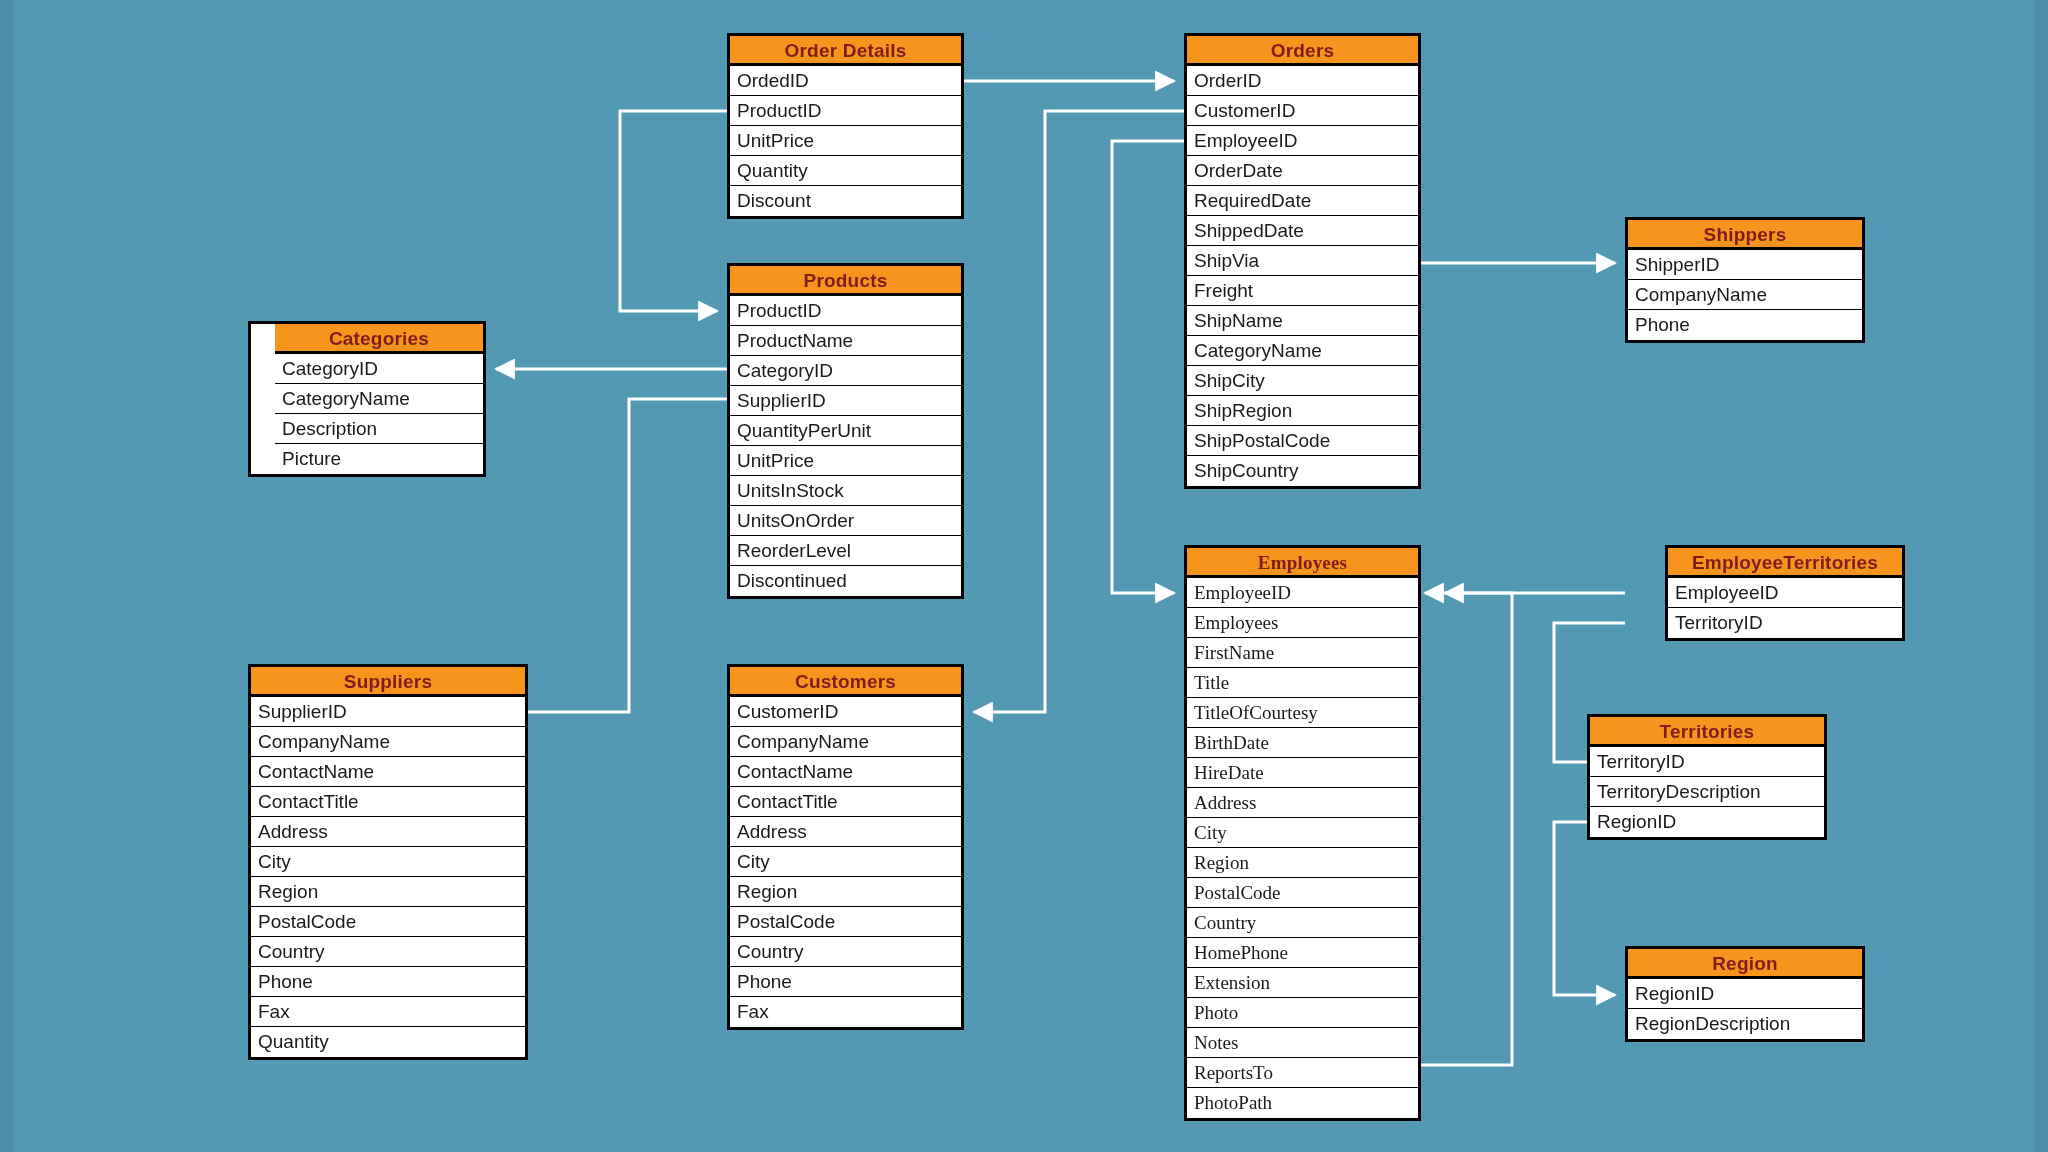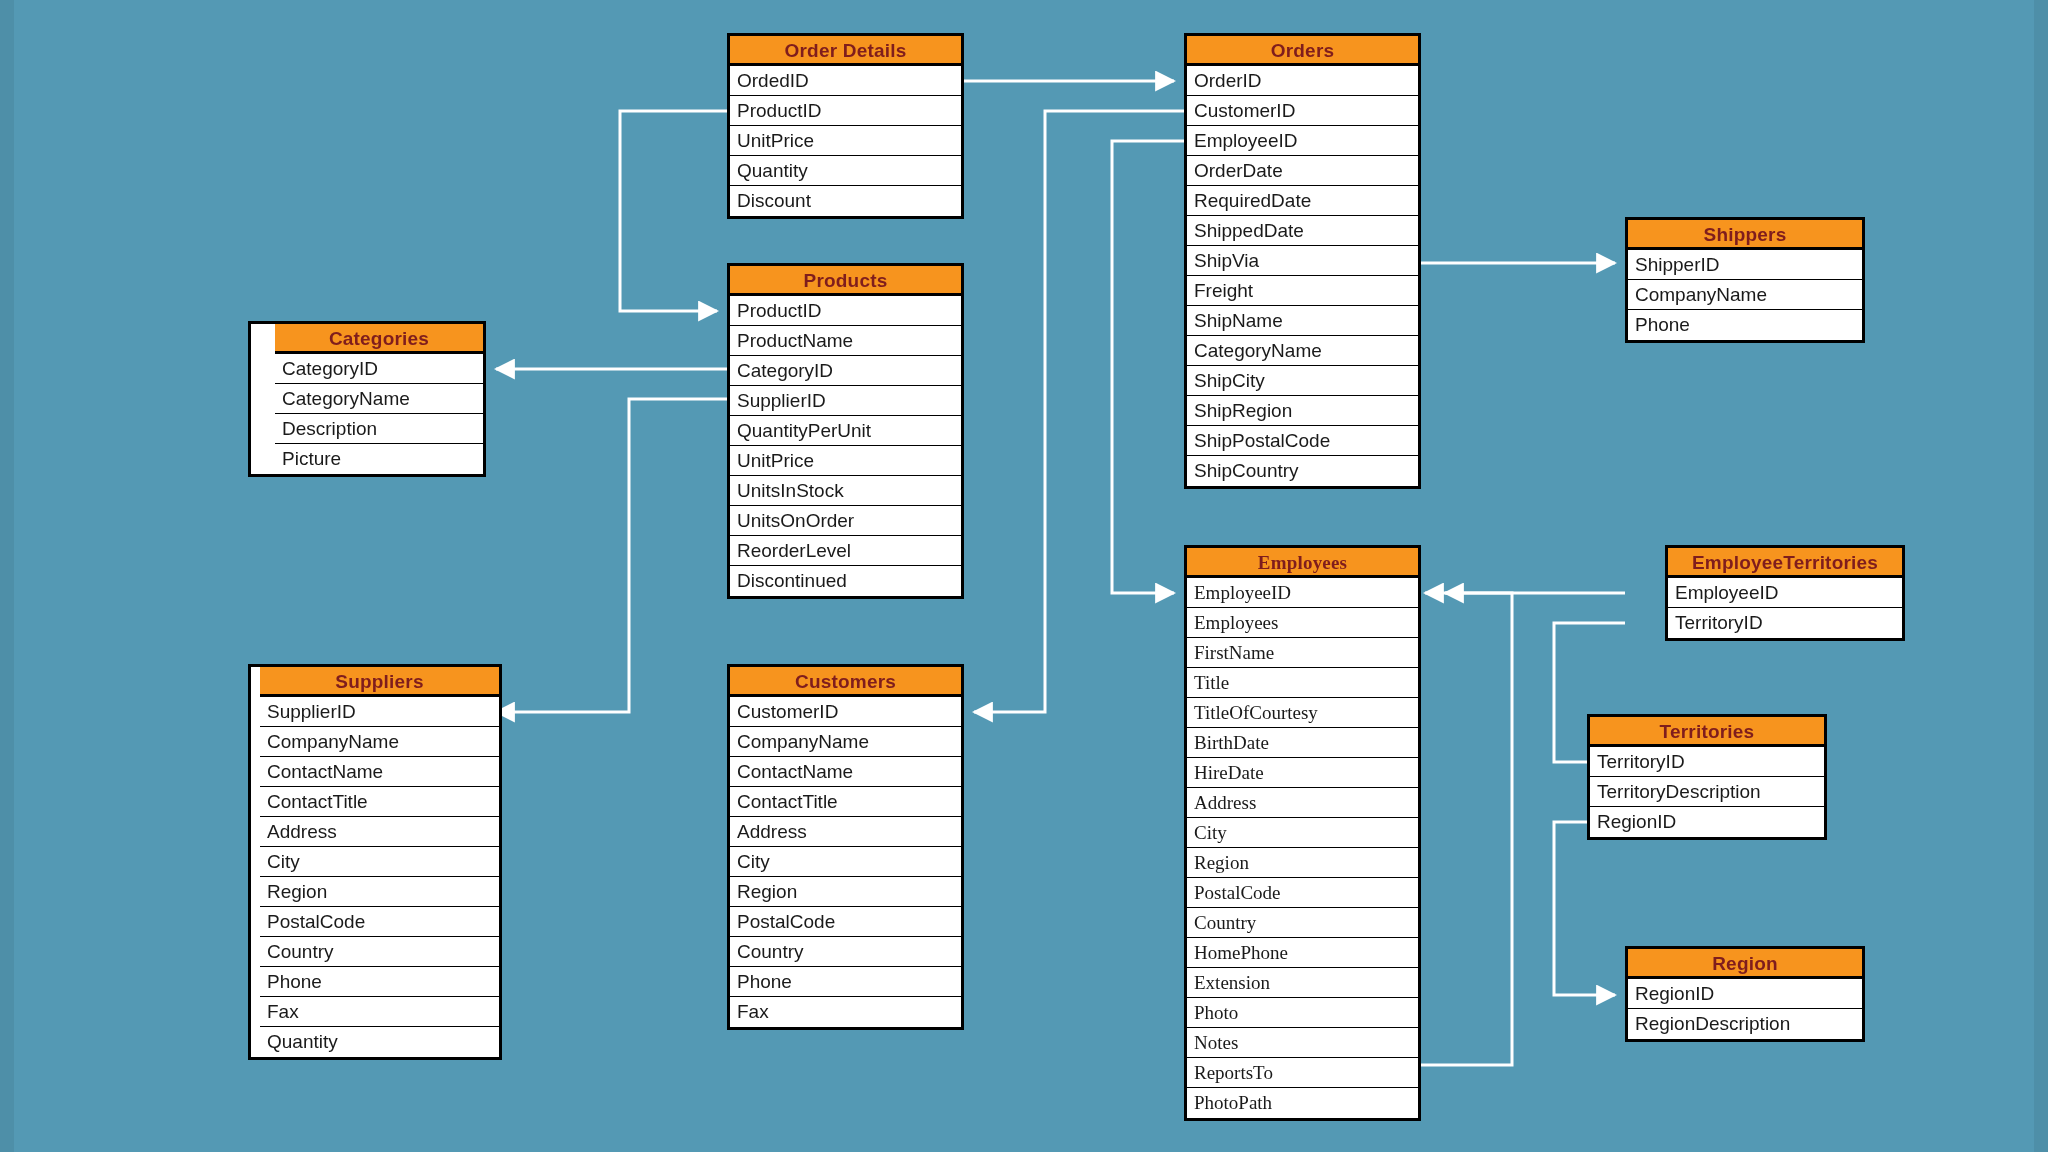--- a/index.html
+++ b/index.html
@@ -187,21 +187,21 @@
         <div class="entity-title">EmployeeTerritories</div>
         <div class="field">EmployeeID</div>
         <div class="field">TerritoryID</div>
       </div>
       <div class="entity" style="left: 1587px; top: 714px; width: 240px;">
         <div class="entity-title">Territories</div>
         <div class="field">TerritoryID</div>
         <div class="field">TerritoryDescription</div>
         <div class="field">RegionID</div>
       </div>
-      <div class="entity" style="left: 248px; top: 664px; width: 254px; padding-left: 9px;">
+      <div class="entity" style="left: 248px; top: 664px; width: 280px;">
         <div class="entity-title">Suppliers</div>
         <div class="field">SupplierID</div>
         <div class="field">CompanyName</div>
         <div class="field">ContactName</div>
         <div class="field">ContactTitle</div>
         <div class="field">Address</div>
         <div class="field">City</div>
         <div class="field">Region</div>
         <div class="field">PostalCode</div>
         <div class="field">Country</div>

